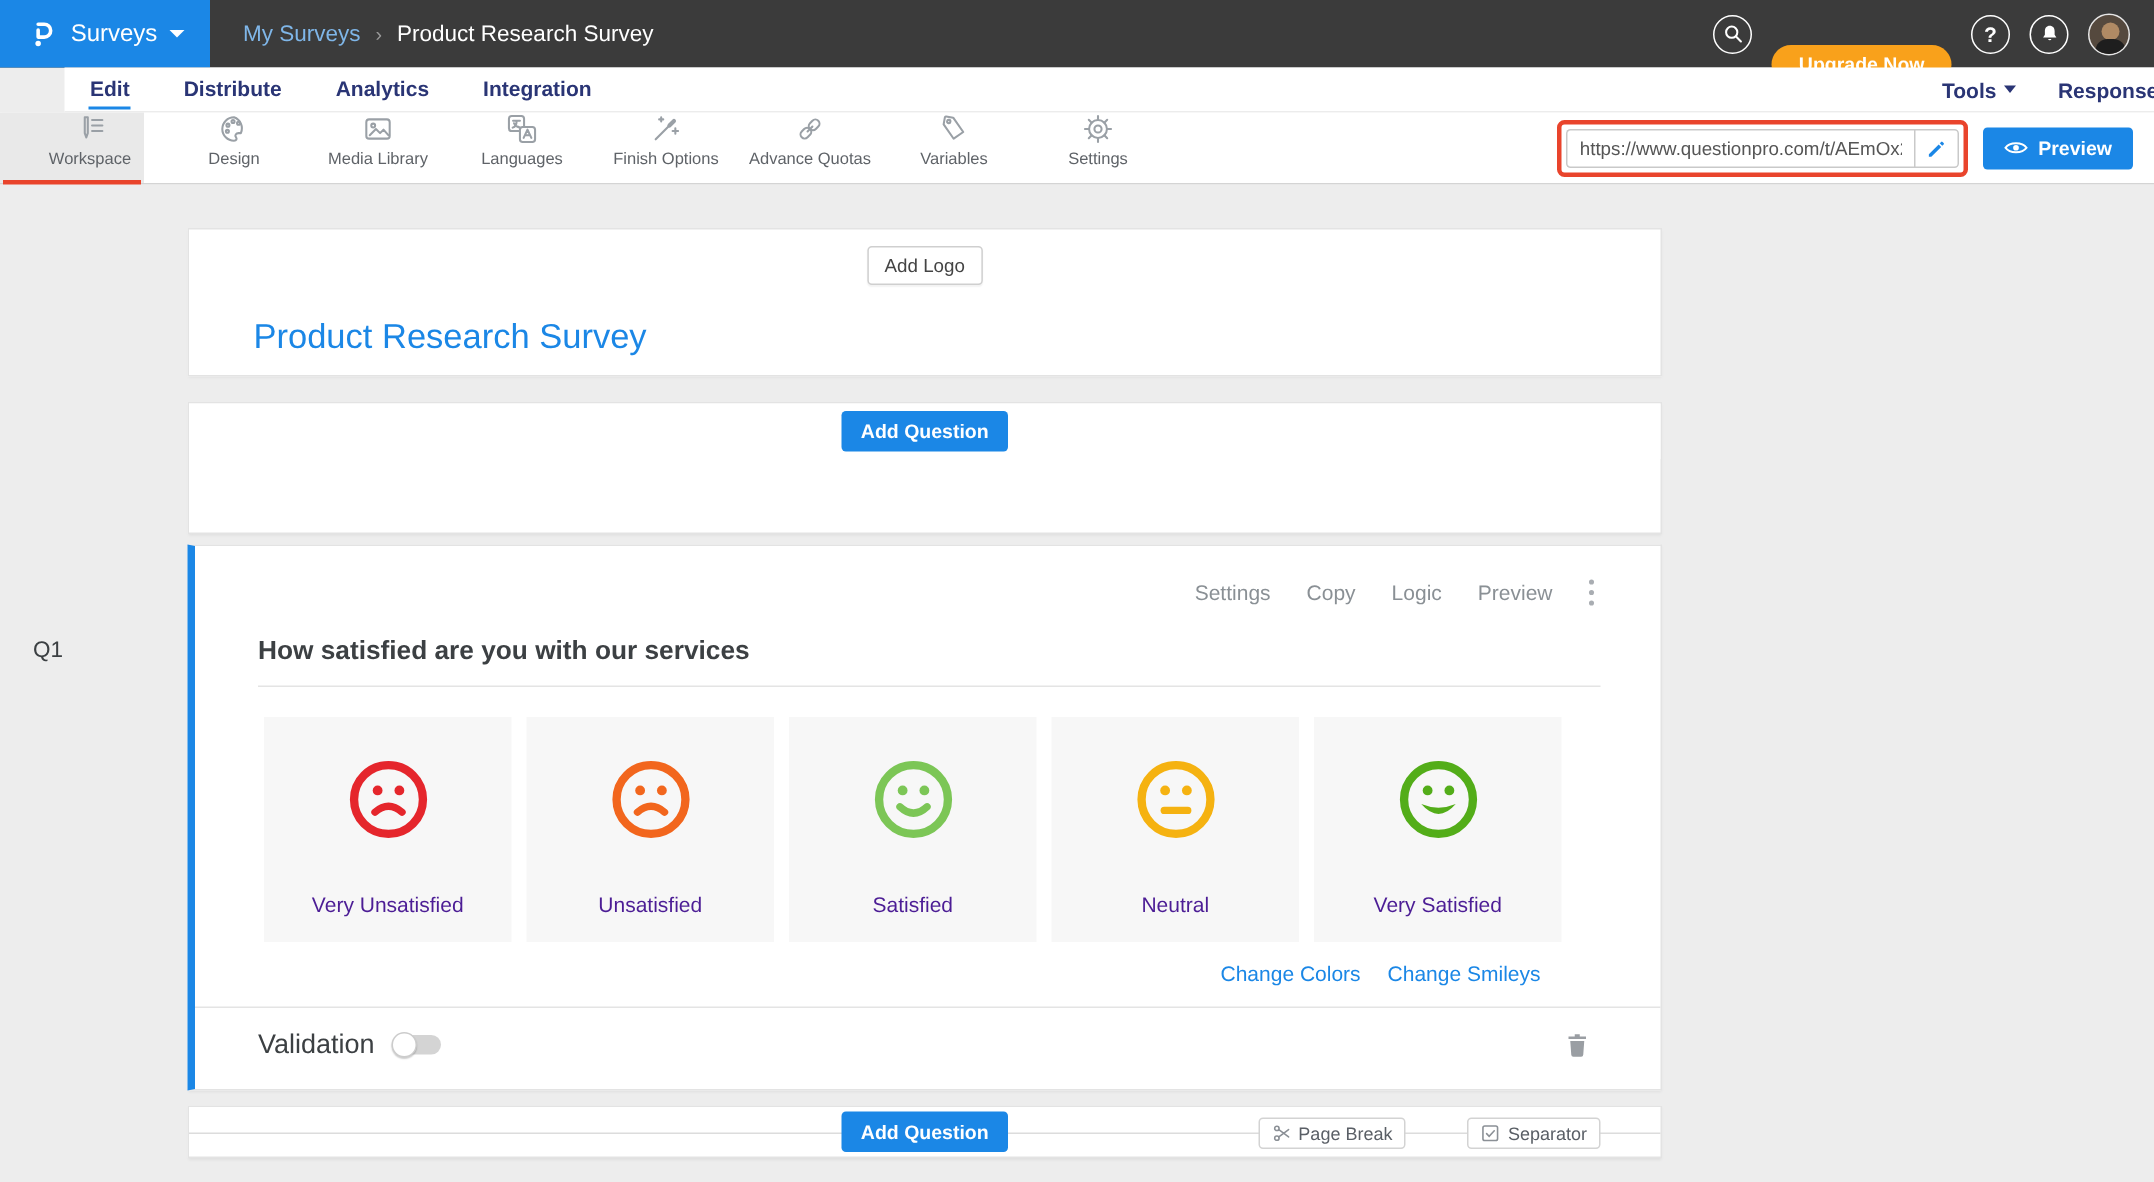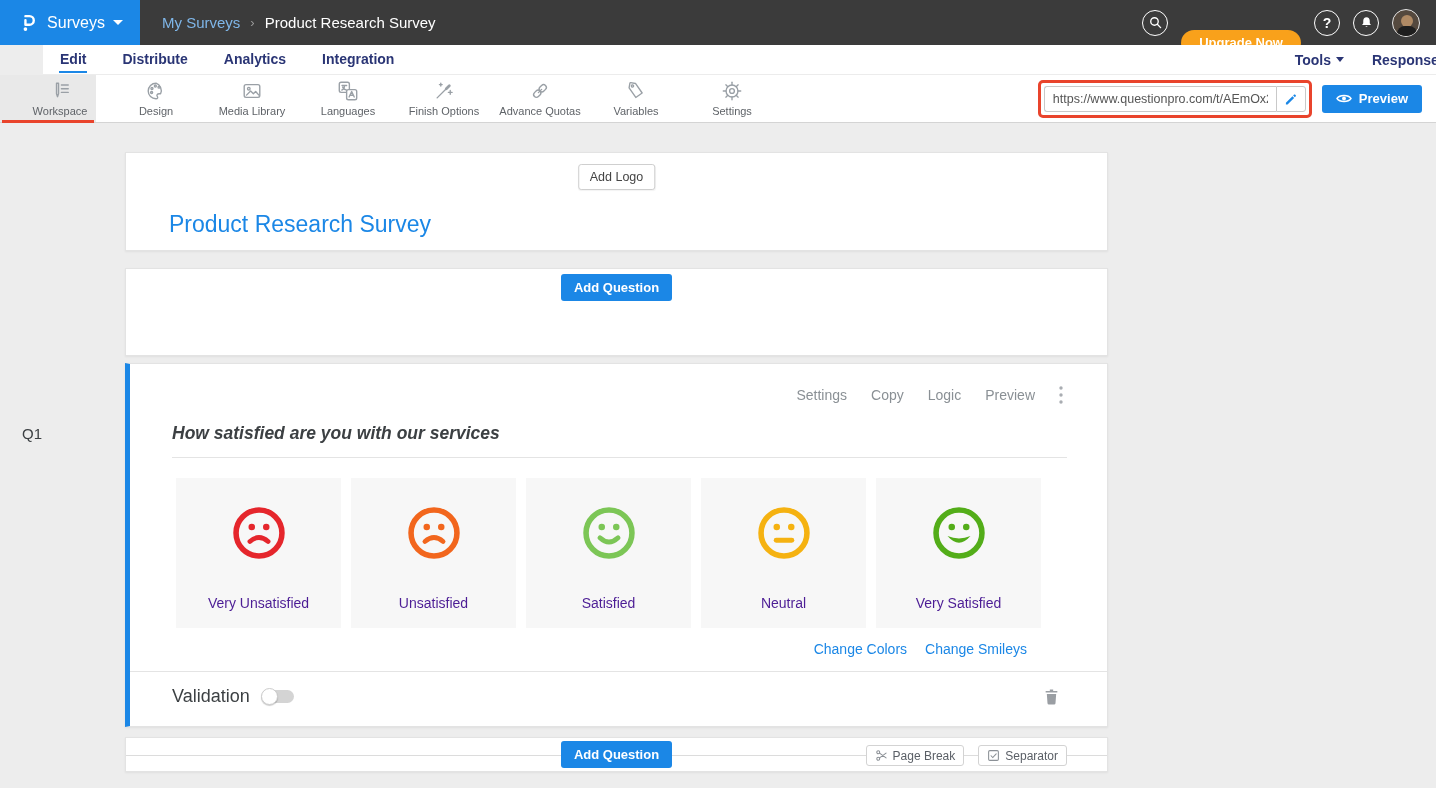--- a/index.html
+++ b/index.html
@@ -27,21 +27,21 @@
   .navrow { position:absolute; top:45px; left:0; width:100%; height:30px; background:#fff; display:flex; align-items:center; padding:0 16px; border-bottom:1px solid #ECECEC;margin-left:43px; }
   .nav-tab { font-size:14px; font-weight:bold; color:#2A3575; margin-right:34px; padding:4px 1px 6px; cursor:pointer; position:relative; }
   .nav-tab.active::after { content:""; position:absolute; left:0; right:0; bottom:0; height:2px; background:#1B87E6; }
   .navrow-right { margin-left:auto; display:flex; align-items:center; gap:28px; }
   .tools-link { font-size:14px; font-weight:bold; color:#2A3575; cursor:pointer; display:flex; align-items:center; gap:5px; }
   .caret-navy { width:0; height:0; border-left:4px solid transparent; border-right:4px solid transparent; border-top:5px solid #2A3575; display:inline-block; }
   .responses { font-size:14px; font-weight:bold; color:#2A3575; }
 
   
   .toolbar { position:absolute; top:75px; left:0; width:100%; height:48px; background:#fff; border-bottom:1px solid #D4D4D4; box-shadow:0 1px 2px rgba(0,0,0,.05); display:flex; align-items:stretch; }
-  .tool-item { width:96px; display:flex; flex-direction:column; align-items:center; justify-content:center; gap:3px; cursor:pointer; position:relative;padding-left:24px; }
+  .tool-item { width:96px; display:flex; flex-direction:column; align-items:center; justify-content:flex-start; gap:3px; cursor:pointer; position:relative;padding-left:24px; }
   .tool-item svg { stroke:#9AA0A6; fill:none; stroke-width:1.5; stroke-linecap:round; stroke-linejoin:round; }
   .tool-item .tool-label { font-size:11px; color:#5F6368; white-space:nowrap; }
   .tool-item.active { background:#E9E9E9; }
   .tool-item.active::after { content:""; position:absolute; left:2px; right:2px; bottom:-2px; height:4px; background:#E9442C; }
   .toolbar-right { margin-left:auto; display:flex; align-items:center; gap:10px; padding-right:14px; }
   .url-annotation { border:3px solid #E9442C; border-radius:5px; padding:3px; display:flex; align-items:center; background:#fff; }
   .url-group { display:flex; align-items:center; }
   .url-input { width:232px; height:26px; border:1px solid #C9C9C9; border-right:none; border-radius:3px 0 0 3px; padding:0 8px; font-size:12.5px; color:#555; font-family:"Liberation Sans",sans-serif; }
   .url-edit-btn { width:30px; height:26px; background:#fff; border:1px solid #C9C9C9; border-radius:0 3px 3px 0; display:flex; align-items:center; justify-content:center; cursor:pointer; }
   .preview-btn { background:#1B87E6; color:#fff; border:none; border-radius:3px; height:28px; padding:0 14px; font-size:13px; font-weight:bold; display:flex; align-items:center; gap:7px; cursor:pointer; }
@@ -63,41 +63,41 @@
   .collapse-btn { cursor:pointer; display:flex; margin-right:22px; }
   .block-title { font-size:15px; color:#3C4043; }
   .dots-btn { margin-left:auto; cursor:pointer; display:flex; padding:4px; }
   .addq-row { height:37px; display:flex; align-items:center; justify-content:center; background:#fff; }
   .add-question-btn { background:#1B87E6; color:#fff; border:none; border-radius:3px; padding:6px 13px; font-size:13px; font-weight:bold; cursor:pointer; }
 
   
   .question-card { top:240px; height:364px; border-left:5px solid #1B87E6; }
   .q-actions { display:flex; justify-content:flex-end; align-items:center; gap:24px; padding:18px 40px 0 0; }
   .q-action { font-size:14px; color:#8A9095; cursor:pointer; }
-  .q-title-wrap { margin:15px 40px 0 42px; border-bottom:1px solid #E4E4E4; padding-bottom:13px;font-style:italic; }
+  .q-title-wrap { margin:15px 40px 0 42px; border-bottom:1px solid #E4E4E4; padding-bottom:13px; }
   .q-title { font-size:17.5px; color:#3C4043; font-weight:bold; cursor:text; }
   .smiley-row { display:flex; gap:10px; margin:20px 0 0 46px; }
   .smiley-card { width:165px; height:150px; background:#F7F7F7; display:flex; flex-direction:column; align-items:center; cursor:pointer; }
   .smiley-card svg { margin-top:26px; }
   .smiley-label { margin-top:33px; font-size:14px; color:#4c1d95;text-align:right; }
   .c1 { color:#E5262C; } .c2 { color:#F2661D; } .c3 { color:#F5B211; } .c4 { color:#7CC656; } .c5 { color:#53AD19; }
   .q-links { display:flex; justify-content:flex-end; gap:18px; padding-right:80px; margin-top:13px; }
   .q-link { font-size:14px; color:#1B87E6; cursor:pointer; }
   .validation-row { border-top:1px solid #E4E4E4; margin-top:14px; height:49px; display:flex; align-items:center; }
   .validation-label { margin-left:42px; font-size:18px; color:#3C4043; }
   .toggle { margin-left:12px; width:32px; height:13px; background:#D4D4D4; border-radius:7px; position:relative; cursor:pointer; }
   .toggle .knob { position:absolute; left:-1px; top:-2px; width:17px; height:17px; background:#fff; border:1px solid #CCC; border-radius:50%; box-shadow:0 1px 1px rgba(0,0,0,.2); }
   .trash-btn { margin-left:auto; margin-right:48px; cursor:pointer; display:flex; }
 
   
   .footer-card { top:614px; height:35px; display:flex; align-items:center; justify-content:center; }
   .footer-line { position:absolute; left:0; right:0; top:17px; height:1px; background:#DCDCDC; }
   .footer-card .add-question-btn { position:relative; z-index:2; }
   .footer-right { position:absolute; right:40px; top:7px; display:flex; gap:14px; z-index:2; }
-  .mini-btn { background:#fff; border:1px solid #D3D3D3; border-radius:3px; height:21px; padding:0 8px; font-size:12px; color:#5A5F66; display:flex; align-items:center; gap:5px; cursor:pointer; font-family:"Liberation Sans",sans-serif; }
+  .mini-btn { background:#fff; border:1px solid #D3D3D3; border-radius:3px; height:21px; padding:0 8px; font-size:12px; color:#5A5F66; display:flex; align-items:center; gap:5px; cursor:pointer; font-family:"Liberation Sans",sans-serif;margin-left:27px; }
   .mini-btn svg { stroke:#8B9096; fill:none; stroke-width:1.3; stroke-linecap:round; }
 </style>
 </head>
 <body>
 
 <div class="screen">
 
   <div class="topbar">
     <div class="logo-block">
       <span style="display:flex;">

